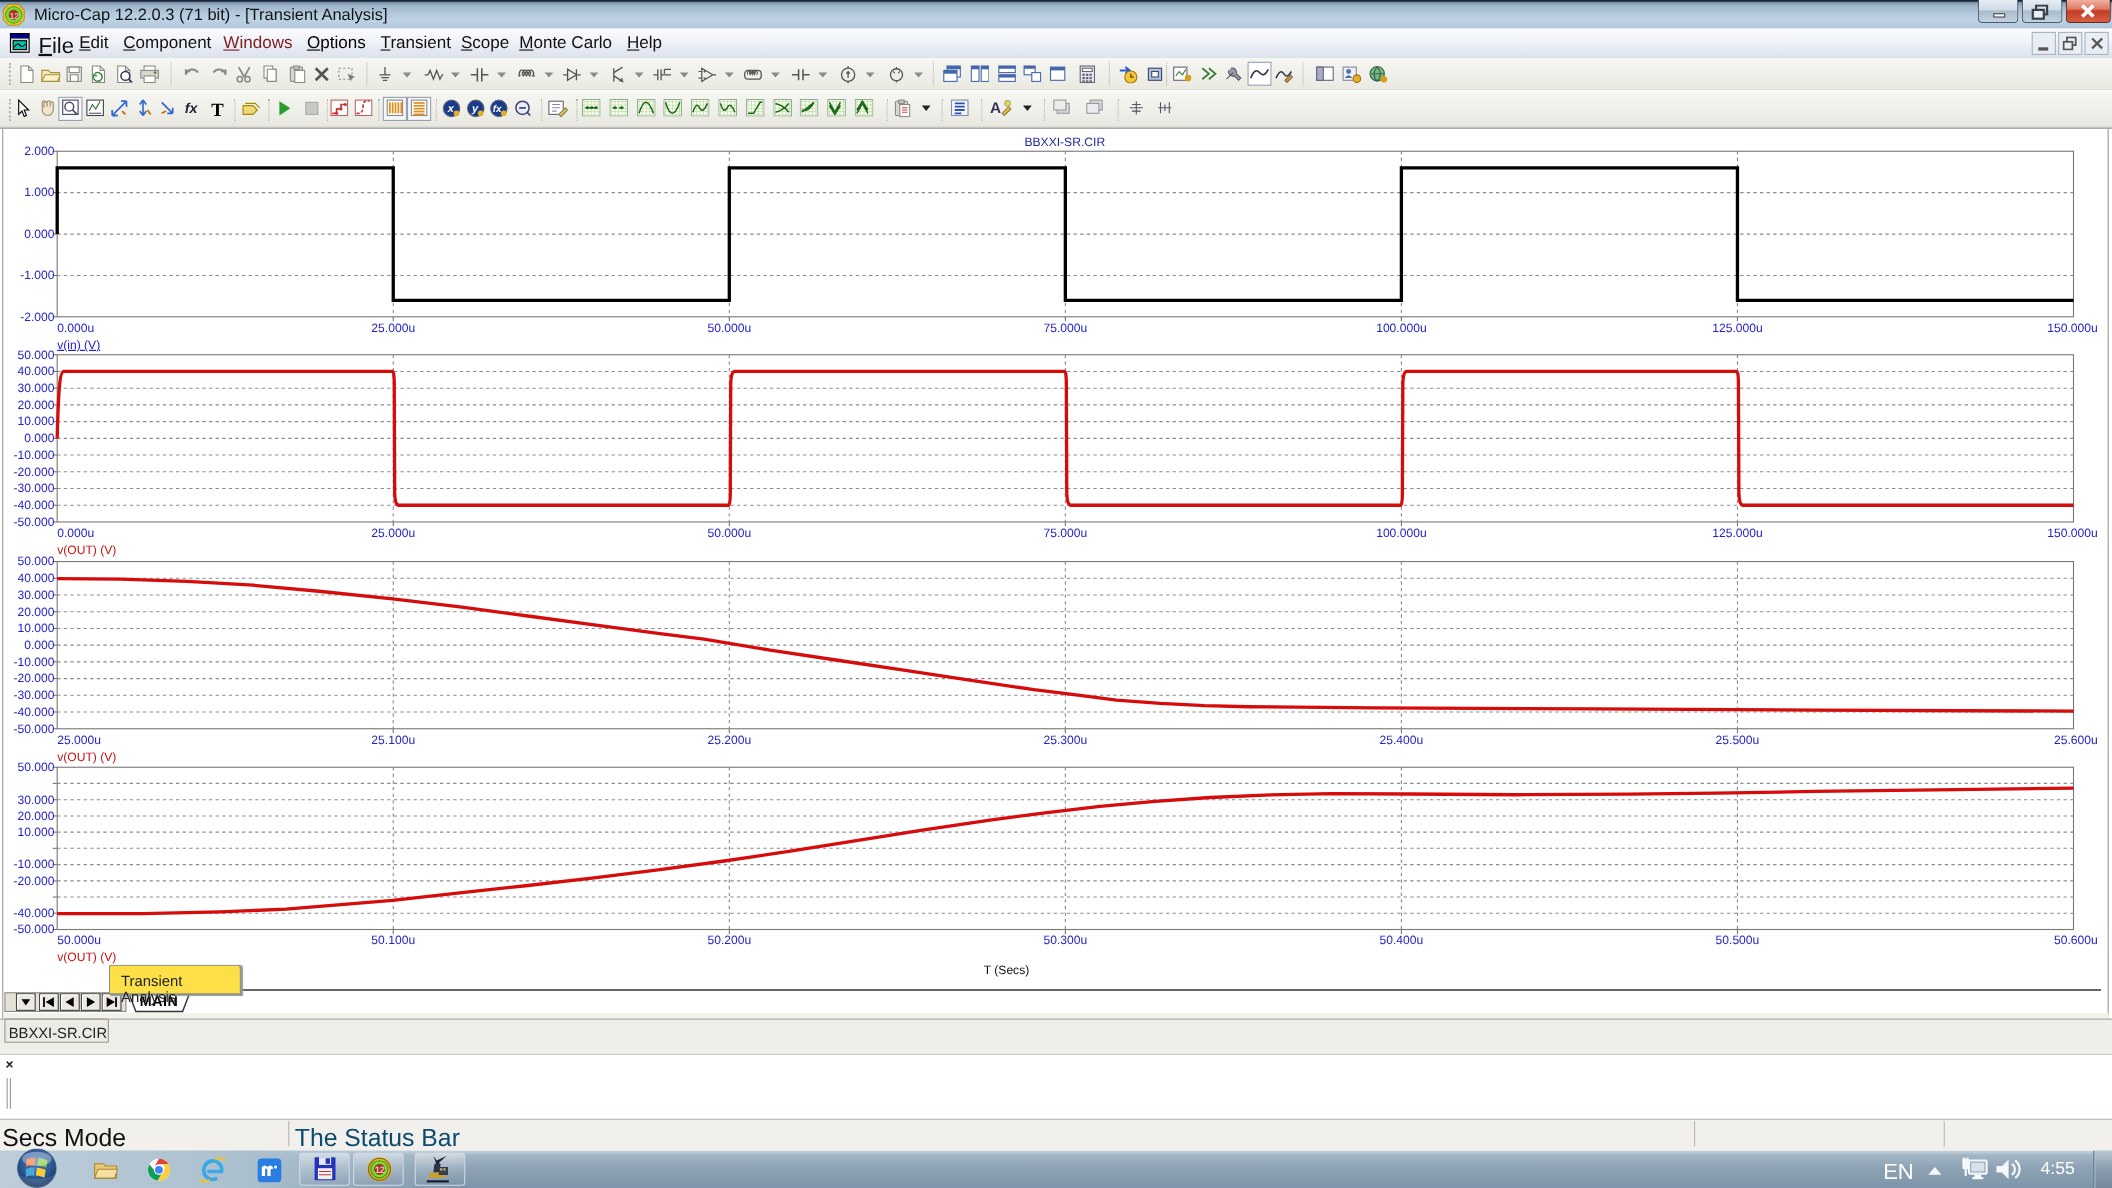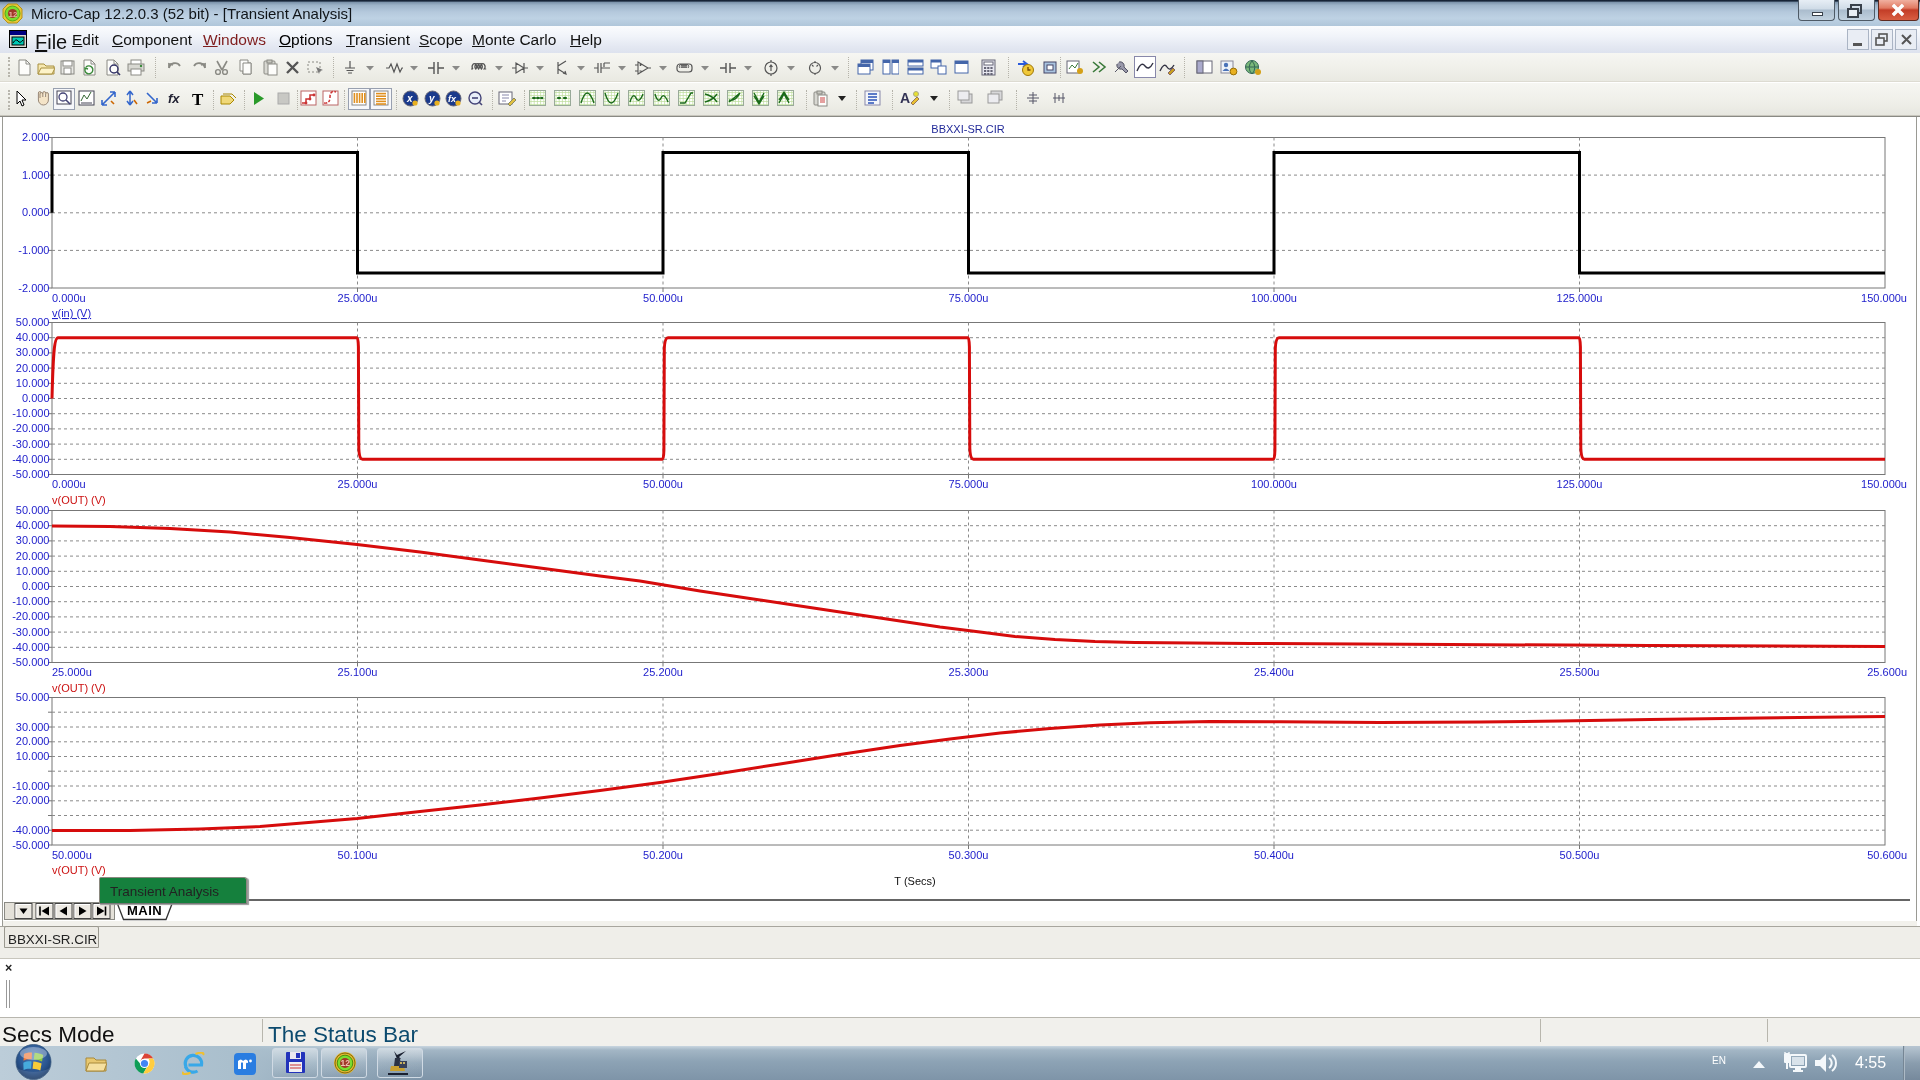--- a/index.html
+++ b/index.html
@@ -6,21 +6,21 @@
 </style></head><body>
 
 <div class="abs" style="left:0;top:0;width:1920px;height:26px;background:linear-gradient(180deg,#152231 0,#18263a 4%,#7d94ab 9%,#9db3c8 20%,#b4c8dc 45%,#bed2e4 70%,#b0c6da 100%)"></div>
 <svg class="abs" style="left:2px;top:3px" width="21" height="21" viewBox="0 0 21 21">
     <path d="M6,1 h9 l5,5 v9 l-5,5 h-9 l-5,-5 v-9 z" fill="#e8c838" stroke="#b89018"></path>
     <circle cx="10.5" cy="10.5" r="7.5" fill="#7adc30"></circle>
     <circle cx="10.5" cy="10.5" r="7.5" fill="none" stroke="#58a818" stroke-width="1"></circle>
     <circle cx="10.5" cy="10.5" r="4.6" fill="#a03828"></circle>
     <text x="6.6" y="14" font-size="8" font-weight="bold" fill="#e8b0a0">12</text>
   </svg>
-<div class="abs" style="left:31px;top:5px;font-size:15px;color:#101418">Micro-Cap 12.2.0.3 (52 bit) - [Transient Analysis]</div>
+<div class="abs" style="left:31px;top:5px;font-size:15px;color:#101418">Micro-Cap 12.2.0.3 (71 bit) - [Transient Analysis]</div>
 
 <div class="abs" style="left:1798px;top:0;width:37px;height:21px;background:linear-gradient(180deg,#e7eef5 0,#cfdbe7 45%,#aabccd 50%,#c2d2e0 100%);border:1px solid #4e5a66;border-top:none;border-radius:0 0 4px 4px"></div>
 <div class="abs" style="left:1812px;top:12px;width:11px;height:4px;background:#fff;border:1px solid #39414b"></div>
 <div class="abs" style="left:1838px;top:0;width:37px;height:21px;background:linear-gradient(180deg,#e7eef5 0,#cfdbe7 45%,#aabccd 50%,#c2d2e0 100%);border:1px solid #4e5a66;border-top:none;border-radius:0 0 4px 4px"></div>
 <svg class="abs" style="left:1846px;top:4px" width="20" height="15" viewBox="0 0 20 15">
     <rect x="5" y="1" width="10" height="8" fill="none" stroke="#39414b" stroke-width="2"></rect>
     <rect x="2" y="5" width="10" height="8" fill="#e8eef5" stroke="#39414b" stroke-width="2"></rect>
   </svg>
 <div class="abs" style="left:1878px;top:0;width:41px;height:21px;background:linear-gradient(180deg,#f0b0a0 0,#e17a62 40%,#c33d27 50%,#d95e42 100%);border:1px solid #5e2a20;border-top:none;border-radius:0 0 4px 4px"></div>
 <svg class="abs" style="left:1889px;top:3px" width="18" height="15" viewBox="0 0 18 15">
@@ -811,21 +811,21 @@
       <line x1="94" y1="904.5" x2="94" y2="917.5" stroke="#fff"></line>
       <path d="M97,906.5 v9 l7.5,-4.5 z" fill="#000"></path>
       <path d="M105.5,906.5 v9" stroke="#000" stroke-width="1.6"></path>
     </g>
 <path d="M116,900 L123.5,919.5 H166 L173.5,900 H1910" fill="none" stroke="#333" stroke-width="1.3"></path>
 <text x="127" y="914.5" font-size="13px" font-weight="bold" fill="#000" letter-spacing="0.5">MAIN</text>
 </svg>
 
 <div class="abs" style="left:0;top:925.5px;width:1920px;height:33px;background:#efeee9;border-top:1px solid #a8a69e"></div>
 <div class="abs" style="left:4px;top:926px;width:95px;height:22px;background:#eceae4;border:1px solid #9a988f;border-radius:2px 2px 0 0;font-size:13.4px;color:#222;padding:5px 0 0 3px;white-space:nowrap;overflow:hidden">BBXXI-SR.CIR</div>
-<div class="abs" style="left:99px;top:877px;width:148px;height:27px;background:#15803d;border:1px solid #8a887f;border-bottom:1px solid #777;border-radius:2px 3px 0 0;font-size:13.5px;color:#222;padding:6px 0 0 10px;box-shadow:1.5px 1px 1px #999">Transient Analysis</div>
+<div class="abs" style="left:99px;top:877px;width:120px;height:27px;background:#fde047;border:1px solid #8a887f;border-bottom:1px solid #777;border-radius:2px 3px 0 0;font-size:13.5px;color:#222;padding:6px 0 0 10px;box-shadow:1.5px 1px 1px #999">Transient Analysis</div>
 
 <div class="abs" style="left:0;top:958px;width:1920px;height:61px;background:#fff;border-top:1px solid #c8c6bd"></div>
 <div class="abs" style="left:5px;top:961px;font-size:12.5px;font-weight:bold;color:#222">×</div>
 <div class="abs" style="left:6px;top:980px;width:3.5px;height:28px;border-left:1px solid #999;border-right:1px solid #999"></div>
 
 <div class="abs" style="left:0;top:1017px;width:1920px;height:29px;background:#f1f0ec;border-top:1px solid #b8b6ae"></div>
 <div class="abs" style="left:262px;top:1019px;width:1px;height:23px;background:#b8b6ad"></div>
 <div class="abs" style="left:1540px;top:1019px;width:1px;height:23px;background:#b8b6ad"></div>
 <div class="abs" style="left:1767px;top:1019px;width:1px;height:23px;background:#b8b6ad"></div>
 <div class="abs" style="left:2px;top:1022px;font-size:22.5px;color:#111">Secs Mode</div>
@@ -895,21 +895,21 @@
 <svg class="abs" style="left:385px;top:1050px" width="26" height="26" viewBox="0 0 26 26">
     <path d="M9,1 l3,4 9,-4 -7,6 2,2 -4,0 z" fill="#1a2030"></path>
     <path d="M10,8 h5 l1,8 h-7 z" fill="#2a3244"></path>
     <path d="M6,16 h13 l1,5 h-15 z" fill="#c8a030"></path>
     <rect x="14" y="11" width="8" height="7" fill="#38405а"></rect>
     <rect x="14" y="11" width="8" height="7" fill="#384058"></rect>
     <path d="M15,12 h2 v2 h-2 z M18,12 h2 v2 h-2 z" fill="#c8b060"></path>
     <path d="M3,23 h20 v2 h-20 z" fill="#1a2030"></path>
   </svg>
 
-<div class="abs" style="left:1712px;top:1055px;font-size:10px;color:#fff">EN</div>
+<div class="abs" style="left:1712px;top:1055px;font-size:20px;color:#fff">EN</div>
 <svg class="abs" style="left:1751px;top:1059px" width="16" height="10" viewBox="0 0 16 10">
     <path d="M2,9 L8,2 L14,9 z" fill="#f4f8fb"></path>
   </svg>
 <svg class="abs" style="left:1782px;top:1052px" width="26" height="23" viewBox="0 0 26 23">
     <rect x="8" y="3" width="16" height="12" rx="1" fill="none" stroke="#f4f8fb" stroke-width="2"></rect>
     <rect x="10" y="5" width="12" height="8" fill="#d8e2ea"></rect>
     <path d="M13,17 h6 M11,19 h10" stroke="#f4f8fb" stroke-width="2"></path>
     <rect x="2" y="1" width="6" height="10" rx="1" fill="#f4f8fb"></rect>
     <path d="M3,1 v-1 M7,1 v-1" stroke="#f4f8fb" stroke-width="1.4"></path>
     <path d="M5,11 v6" stroke="#f4f8fb" stroke-width="2"></path>

